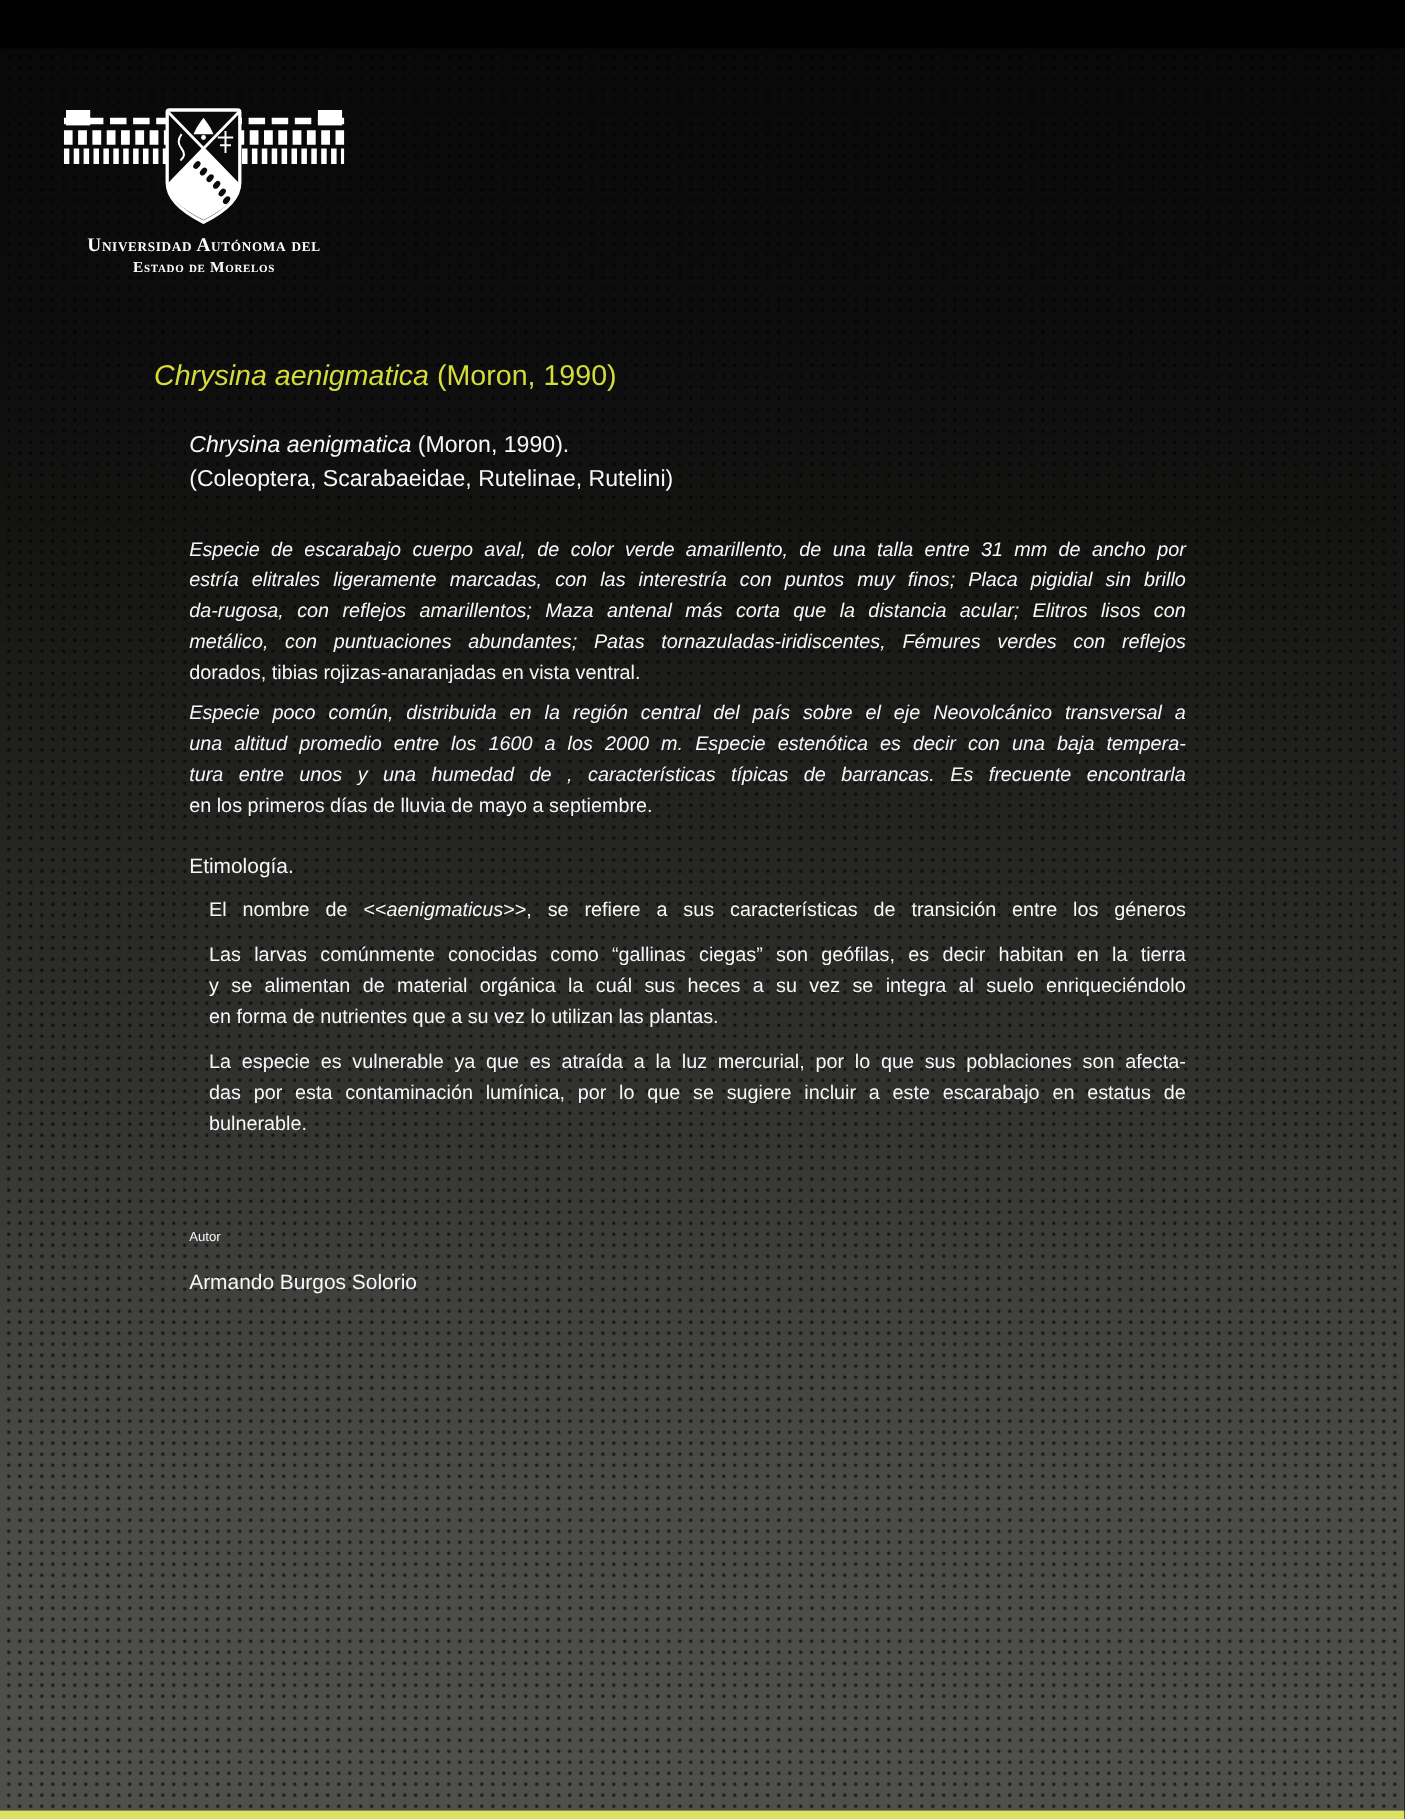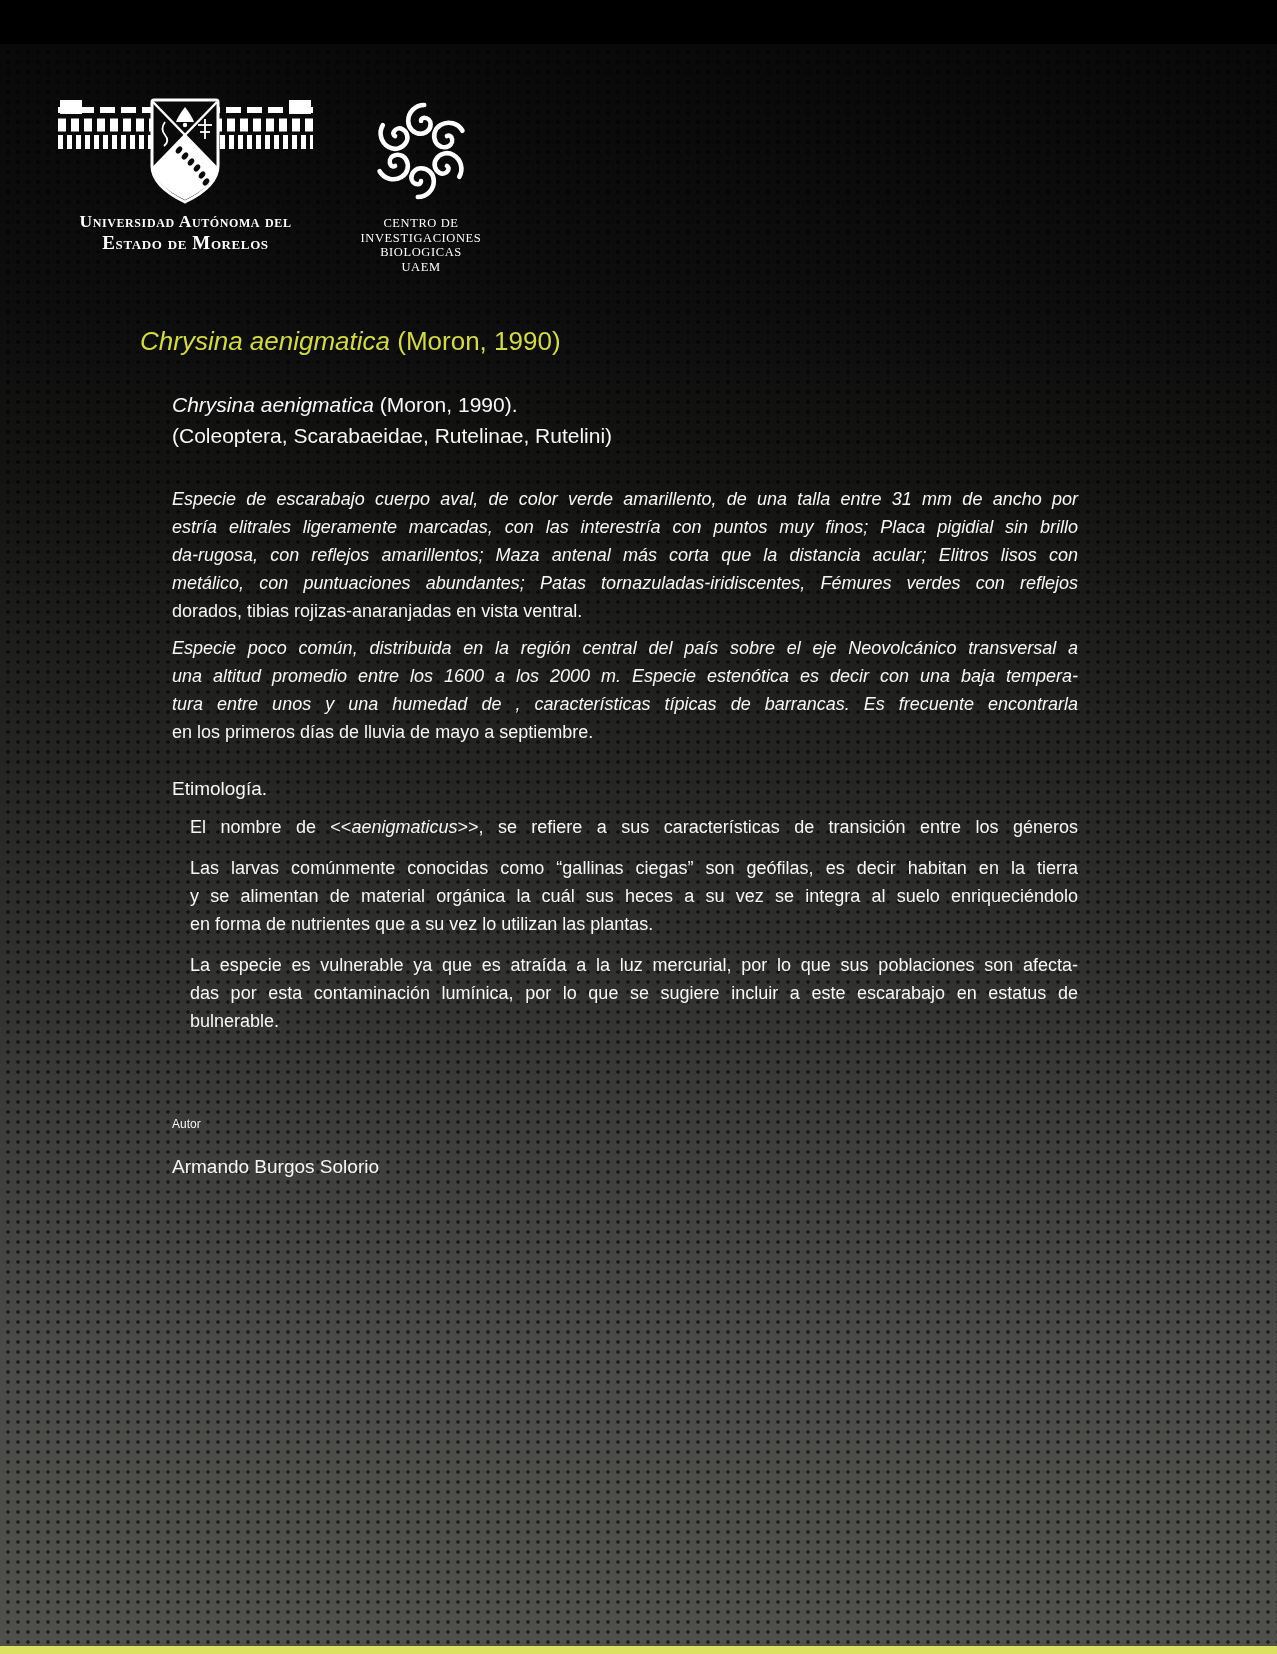--- a/index.html
+++ b/index.html
@@ -18,21 +18,21 @@
     background-image:radial-gradient(circle, rgba(0,0,0,0.60) 1.5px, transparent 1.9px);
     background-size:10px 10px;background-position:3px 3px;
   }
   .content{position:absolute;inset:0;z-index:1;}
 
   
   .uaem{position:absolute;left:58px;top:50px;width:255px;text-align:center;}
   .uaem-text{font-family:"Liberation Serif",serif;font-weight:bold;color:#fff;
     font-variant:small-caps;letter-spacing:.6px;}
   .uaem-text .l1{font-size:17.5px;line-height:22px;}
-  .uaem-text .l2{font-size:19px;line-height:21px;}
+  .uaem-text .l2{font-size:14px;line-height:21px;}
   .cib{position:absolute;left:346px;top:50px;width:150px;text-align:center;}
   .cib-text{font-family:"Liberation Serif",serif;color:#fff;font-size:12.5px;
     line-height:14.5px;letter-spacing:.6px;margin-top:4px;}
 
   
   .title{margin:282px 0 0 140px;font-size:26px;color:#d5dc3a;}
   .title i{font-style:italic;}
   .intro{margin:32px 0 0 172px;font-size:21px;line-height:31px;}
   .para{width:906px;margin:34px 0 0 172px;font-size:18px;line-height:28px;}
   .para.follow{margin-top:9px;}
@@ -89,41 +89,20 @@
           <line x1="140" y1="31" x2="154" y2="31"></line>
           <line x1="142" y1="38" x2="152" y2="38"></line>
         </g>
       </svg>
       <div class="uaem-text">
         <div class="l1">Universidad Autónoma del</div>
         <div class="l2">Estado de Morelos</div>
       </div>
     </div>
 
-    <div class="cib">
-      <svg width="120" height="114" viewBox="0 0 120 114">
-        <defs>
-          <g id="sp">
-            <path d="M0 0 a3.2 3.2 0 0 1 3.2 -3.2 a6.4 6.4 0 0 1 6.4 6.4 a9.6 9.6 0 0 1 -9.6 9.6 a12.8 12.8 0 0 1 -12.8 -12.8 a16 16 0 0 1 16 -16" fill="none" stroke="#fff" stroke-width="4.6" stroke-linecap="round"></path>
-          </g>
-        </defs>
-        <use href="#sp" transform="rotate(0 60 57) translate(60 27)"></use>
-        <use href="#sp" transform="rotate(60 60 57) translate(60 27)"></use>
-        <use href="#sp" transform="rotate(120 60 57) translate(60 27)"></use>
-        <use href="#sp" transform="rotate(180 60 57) translate(60 27)"></use>
-        <use href="#sp" transform="rotate(240 60 57) translate(60 27)"></use>
-        <use href="#sp" transform="rotate(300 60 57) translate(60 27)"></use>
-      </svg>
-      <div class="cib-text">
-        <div>CENTRO DE</div>
-        <div>INVESTIGACIONES</div>
-        <div>BIOLOGICAS</div>
-        <div>UAEM</div>
-      </div>
-    </div>
 
     <div class="title"><i>Chrysina aenigmatica</i><span> (Moron, 1990)</span></div>
 
     <div class="intro">
         <div class="line"><i>Chrysina aenigmatica</i><span> (Moron, 1990).</span></div>
         <div class="line"><span>(Coleoptera, Scarabaeidae, Rutelinae, Rutelini)</span></div>
       </div>
 
     <div class="para">
         <div class="line just"><span>Especie de escarabajo cuerpo aval, de color verde amarillento, de  una talla entre 31 mm de ancho por</span></div>

